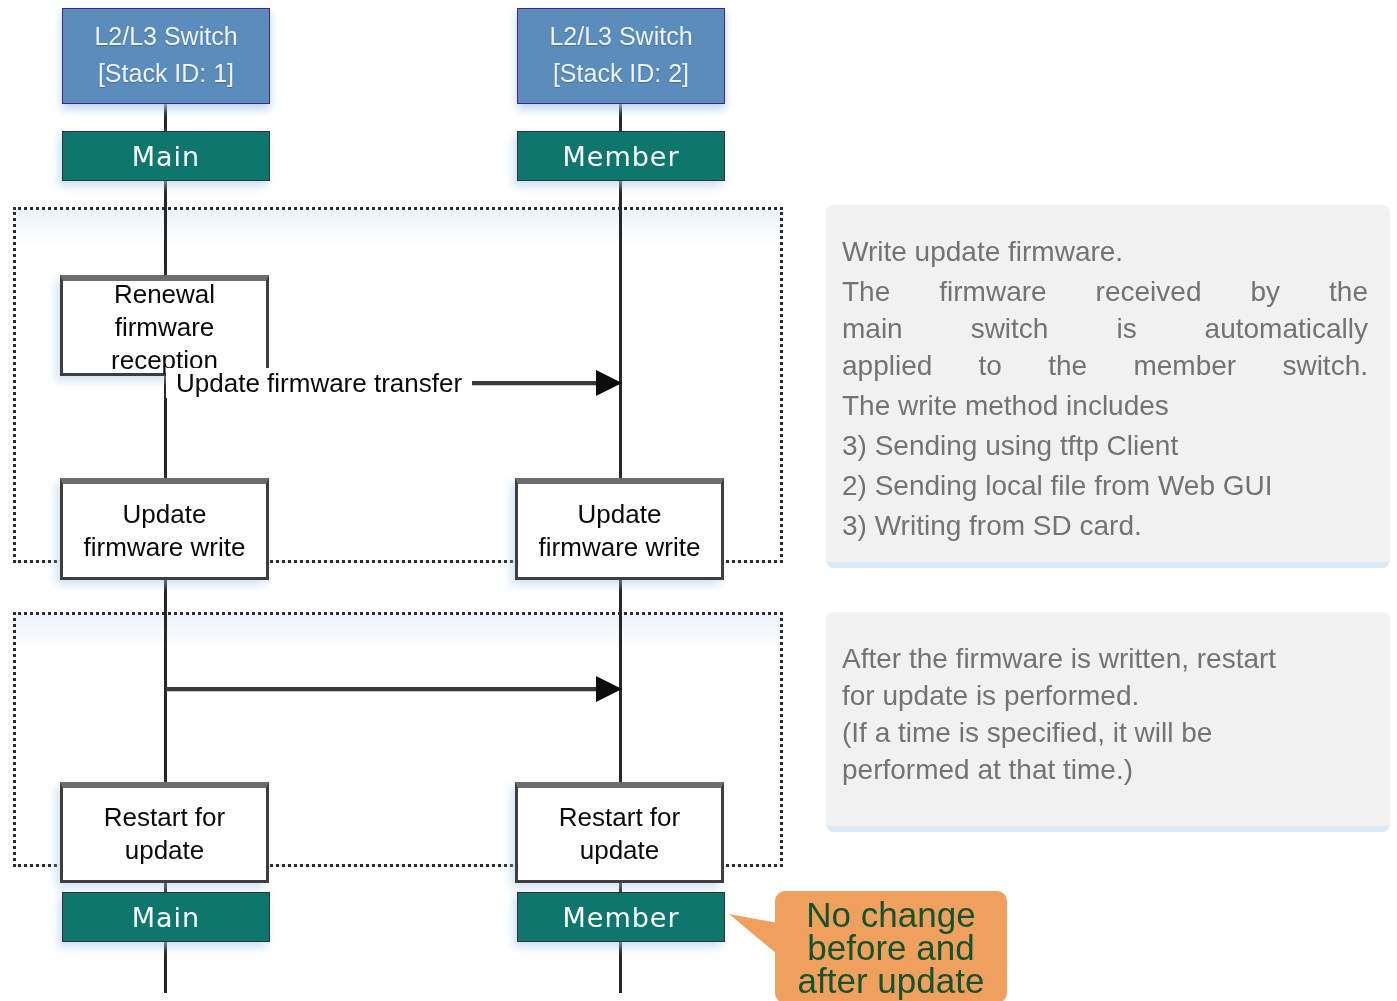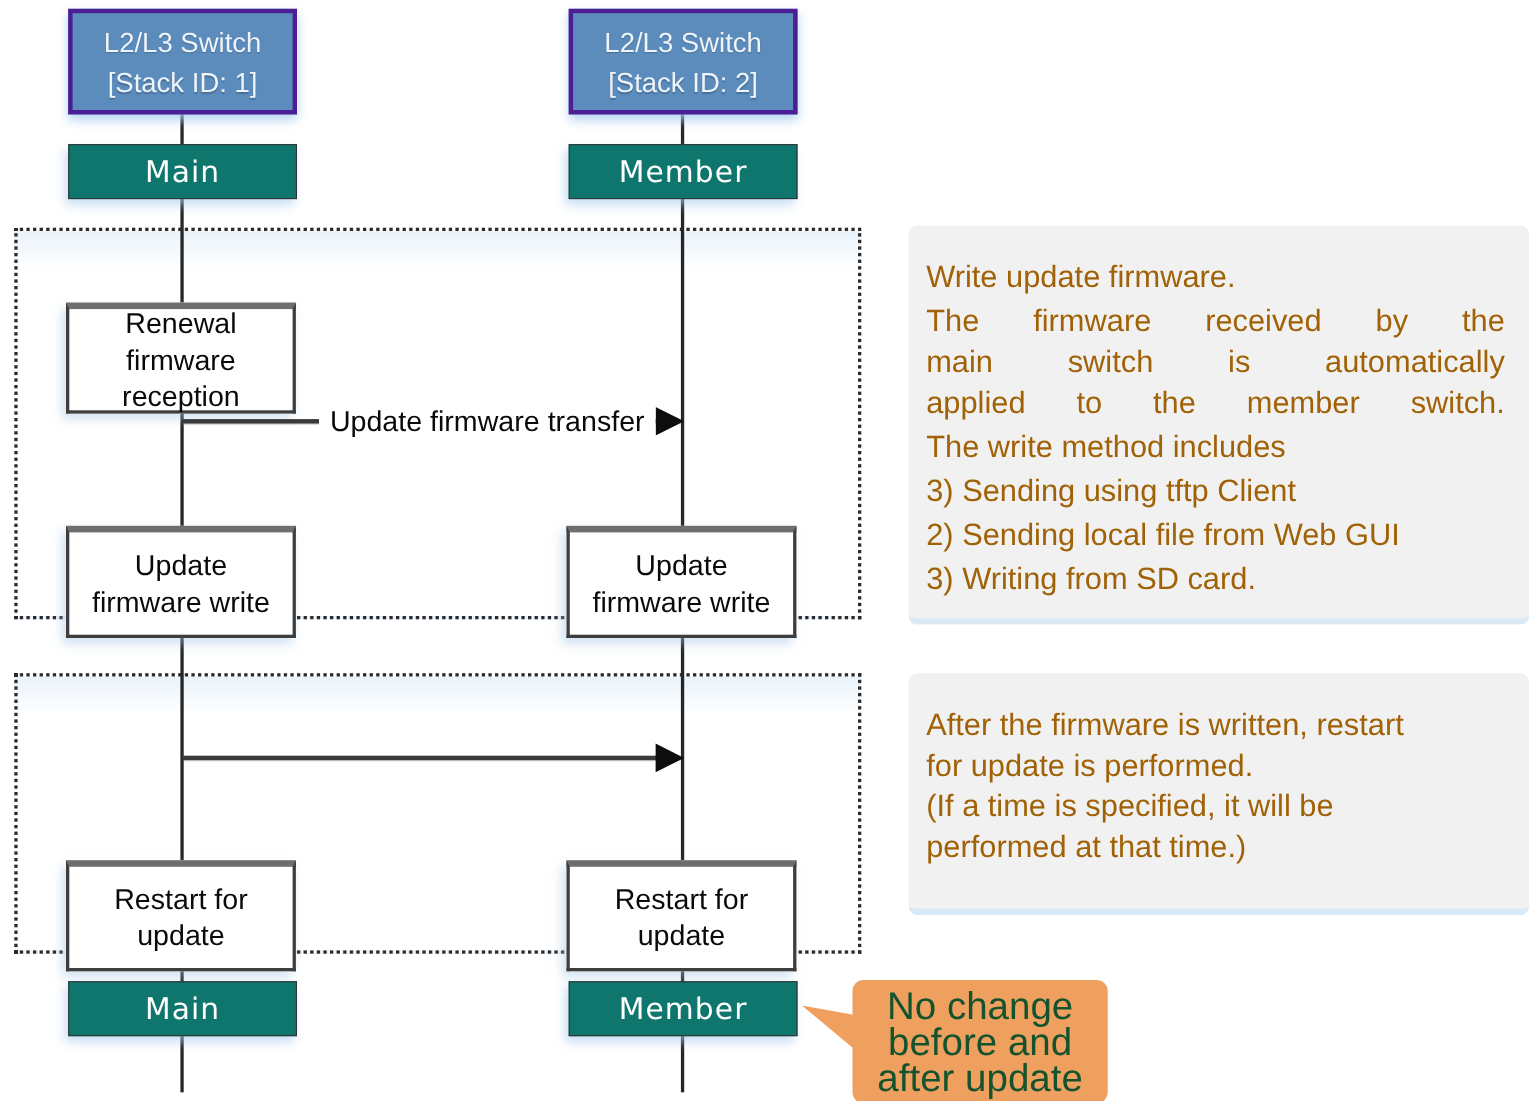--- a/index.html
+++ b/index.html
@@ -14,21 +14,21 @@
   .phase{
     border:3px dotted #2b2b2b;z-index:1;
     background:linear-gradient(180deg, rgba(213,231,247,.5) 0px, rgba(255,255,255,0) 36px);
   }
 
   
   .lifeline{width:3px;background:#262626;z-index:2;}
 
   
   .actor{
-    width:208px;height:96px;background:#5B8CBC;border:4px solid #4c1d95;
+    width:208px;height:96px;background:#5B8CBC;border:1px solid #4c1d95;
     color:#eef4fa;text-align:center;font-size:25px;line-height:37px;padding-top:9px;
     text-shadow:0 1px 1px rgba(40,70,100,.4);z-index:3;
     box-shadow:0 5px 9px rgba(168,205,238,.85);
   }
 
   
   .role{
     width:208px;height:50px;background:#0f766e;border:1px solid #333;
     color:#ffffff;font-family:"DejaVu Sans",sans-serif;font-size:27px;letter-spacing:1px;
     display:flex;align-items:center;justify-content:center;z-index:3;
@@ -44,30 +44,30 @@
     margin-top:43px;
   }
 
   
   .msg-line{height:4px;background:#3a3a3a;z-index:3;box-shadow:0 1px 0 rgba(130,130,130,.45);}
   .msg-head{
     width:0;height:0;border-left:26px solid #0d0d0d;
     border-top:13px solid transparent;border-bottom:13px solid transparent;z-index:4;
   }
   .msg-label{
-    left:166px;width:430px;height:42px;line-height:42px;text-align:right;
+    left:166px;width:430px;height:42px;line-height:42px;text-align:left;
     font-size:26px;z-index:4;
   }
   .msg-label span{background:#ffffff;padding:0 10px;}
 
   
   .note{
     left:826px;width:564px;background:#F1F1F1;border-radius:8px;
     border-bottom:6px solid #D9E9F6;font-size:28px;line-height:37px;
-    padding:28px 22px 0 16px;z-index:1;color:#a16207;
+    padding:28px 22px 0 16px;z-index:1;color:#737373;
   }
   .note-justified{
     white-space:pre-line;text-align:justify;text-align-last:justify;margin-right:26px;
   }
   .note p{margin:0 0 3px 0;}
 
   
   .callout{
     left:775px;top:891px;width:232px;height:112px;background:#F0A05E;border-radius:10px;
     color:#14532d;font-size:35px;line-height:33px;display:flex;align-items:center;

